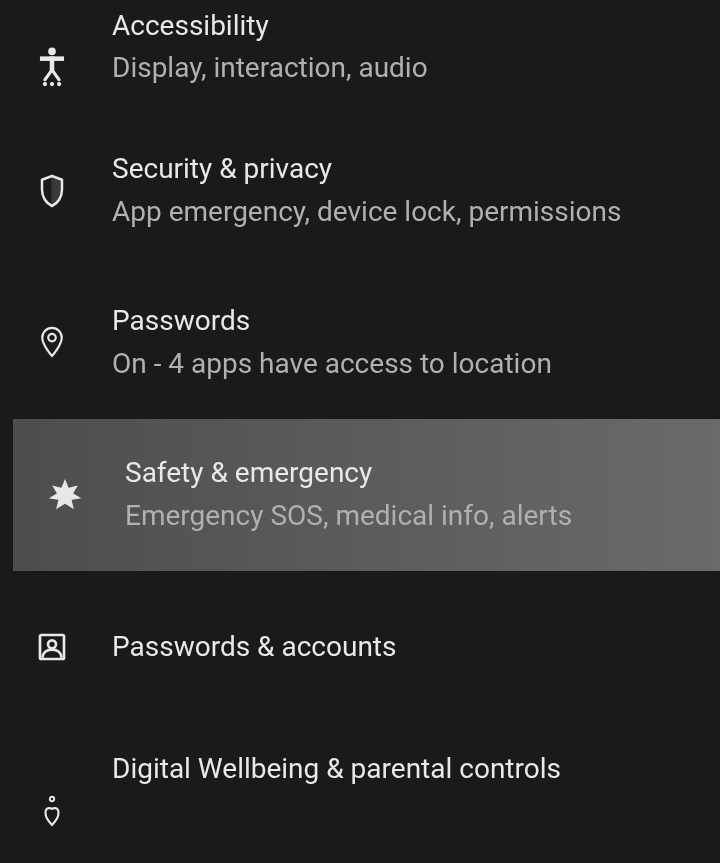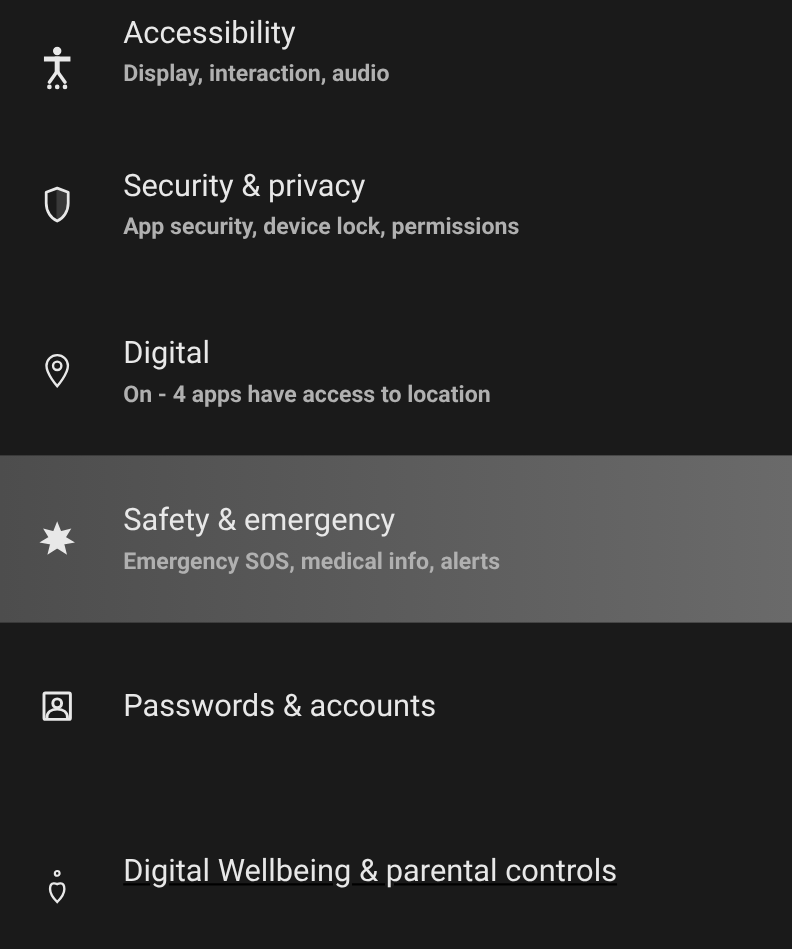--- a/index.html
+++ b/index.html
@@ -21,20 +21,21 @@
     .settings-item {
       display: flex;
       align-items: center;
       padding: 28px 24px 28px 28px;
       gap: 36px;
       cursor: pointer;
       min-height: 152px;
     }
     .settings-item.highlighted {
       background: linear-gradient(to right, #4d4d4d, #6a6a6a);
+      margin-left: 13px;
     }
     .icon-wrapper {
       width: 48px;
       display: flex;
       align-items: center;
       justify-content: center;
       flex-shrink: 0;
     }
     .icon-wrapper svg {
       fill: #e8e8e8;
@@ -47,34 +48,33 @@
       flex: 1;
     }
     .item-title {
       color: #e8e8e8;
       font-size: 28px;
       font-weight: 400;
       line-height: 1.3;
     }
     .item-subtitle {
       color: #b0b0b0;
-      font-size: 21px;
-      font-weight: 700;
+      font-size: 28px;
+      font-weight: 400;
       line-height: 1.3;
     }
     .first-item {
       min-height: 110px;
       padding-top: 8px;
       align-items: flex-end;
     }
     .last-item {
       min-height: 120px;
-      align-items: center;
+      align-items: flex-start;
       padding-bottom: 0;
-      text-decoration: underline;
     }
     .last-item .icon-wrapper {
       align-self: center;
       margin-top: 30px;
     }
   </style>
 </head>
 <body>
 
 <div class="settings-list">
@@ -100,33 +100,33 @@
 
   <div class="settings-item">
     <div class="icon-wrapper">
       <svg width="30" height="36" viewBox="0 0 24 28">
         <path d="M12 2 L4 5 L4 13 C4 19 7.5 24 12 26 C16.5 24 20 19 20 13 L20 5 Z" fill="none" stroke="#e8e8e8" stroke-width="2" stroke-linejoin="round"></path>
         <path d="M12 2 L12 26 M12 2 L20 5 L20 13 C20 19 16.5 24 12 26" fill="#e8e8e8" opacity="0.15"></path>
       </svg>
     </div>
     <div class="text-content">
       <div class="item-title">Security &amp; privacy</div>
-      <div class="item-subtitle">App security, device lock, permissions</div>
+      <div class="item-subtitle">App emergency, device lock, permissions</div>
     </div>
   </div>
 
   <div class="settings-item">
     <div class="icon-wrapper">
       <svg width="26" height="36" viewBox="0 0 24 32">
         <path d="M12 2 C7 2 3 6 3 11 C3 18 12 28 12 28 C12 28 21 18 21 11 C21 6 17 2 12 2 Z" fill="none" stroke="#e8e8e8" stroke-width="2"></path>
         <circle cx="12" cy="11" r="3.5" fill="none" stroke="#e8e8e8" stroke-width="2"></circle>
       </svg>
     </div>
     <div class="text-content">
-      <div class="item-title">Digital</div>
+      <div class="item-title">Passwords</div>
       <div class="item-subtitle">On - 4 apps have access to location</div>
     </div>
   </div>
 
   <div class="settings-item highlighted">
     <div class="icon-wrapper">
       <svg width="34" height="34" viewBox="0 0 24 24">
         <path d="M12 2 L14.2 7.5 L20 6 L17 11 L22 14 L16 15 L17.5 21 L12 17.5 L6.5 21 L8 15 L2 14 L7 11 L4 6 L9.8 7.5 Z" fill="#e8e8e8"></path>
       </svg>
     </div>

